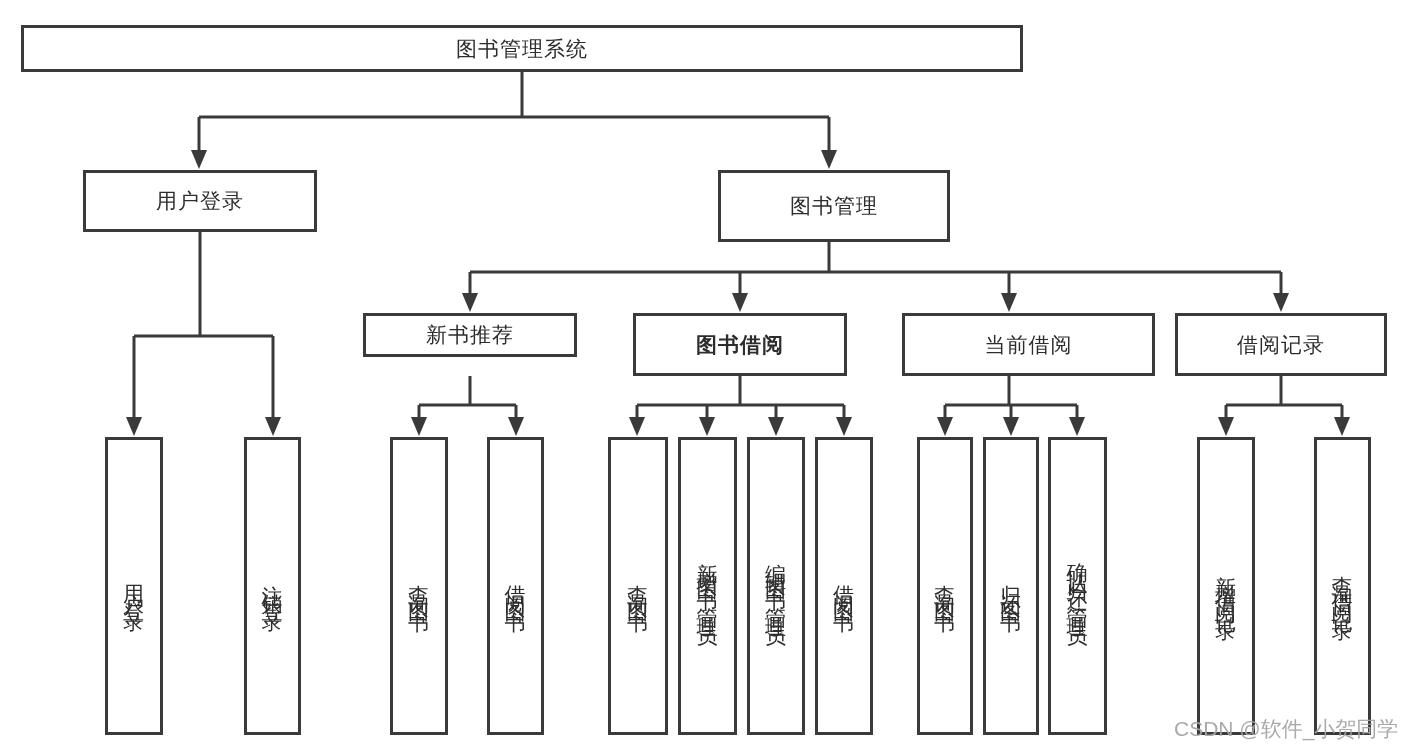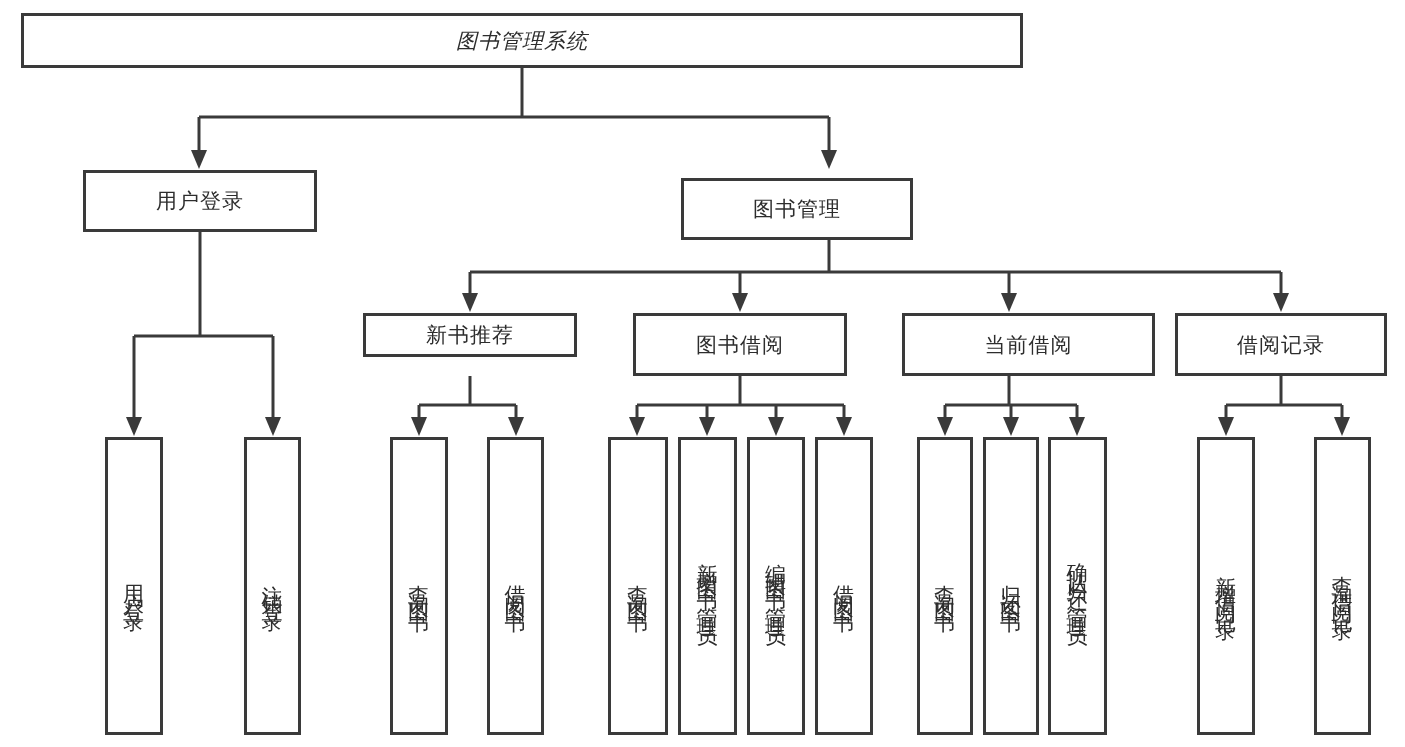--- a/index.html
+++ b/index.html
@@ -103,35 +103,35 @@
       <polygon points="768,417 784,417 776,436"></polygon>
       <polygon points="836,417 852,417 844,436"></polygon>
       <polygon points="937,417 953,417 945,436"></polygon>
       <polygon points="1003,417 1019,417 1011,436"></polygon>
       <polygon points="1069,417 1085,417 1077,436"></polygon>
       <polygon points="1218,417 1234,417 1226,436"></polygon>
       <polygon points="1334,417 1350,417 1342,436"></polygon>
     </g>
   </svg>
 
-  <div class="node" style="left:21px;top:13px;width:1002px;height:55px;font-style:italic;">
+  <div class="node" style="left:21px;top:25px;width:1002px;height:47px;">
     <span class="hlabel">图书管理系统</span>
   </div>
 
   <div class="node" style="left:83px;top:170px;width:234px;height:62px;">
     <span class="hlabel">用户登录</span>
   </div>
-  <div class="node" style="left:681px;top:170px;width:232px;height:62px;margin-top:8px;">
+  <div class="node" style="left:718px;top:170px;width:232px;height:72px;">
     <span class="hlabel">图书管理</span>
   </div>
 
   <div class="node" style="left:363px;top:313px;width:214px;height:44px;">
     <span class="hlabel">新书推荐</span>
   </div>
-  <div class="node" style="left:633px;top:313px;width:214px;height:63px;">
+  <div class="node" style="left:633px;top:313px;width:214px;height:63px;font-weight:bold;">
     <span class="hlabel">图书借阅</span>
   </div>
   <div class="node" style="left:902px;top:313px;width:253px;height:63px;">
     <span class="hlabel">当前借阅</span>
   </div>
   <div class="node" style="left:1175px;top:313px;width:212px;height:63px;">
     <span class="hlabel">借阅记录</span>
   </div>
 
   <div class="node leaf" style="left:105px;top:437px;width:58px;height:298px;">
@@ -171,14 +171,15 @@
     <span class="vlabel">确认归还（管理员）</span>
   </div>
 
   <div class="node leaf" style="left:1197px;top:437px;width:58px;height:298px;">
     <span class="vlabel">新增借阅记录</span>
   </div>
   <div class="node leaf" style="left:1314px;top:437px;width:57px;height:298px;">
     <span class="vlabel">查询借阅记录</span>
   </div>
 
+  <div class="watermark">CSDN @软件_小贺同学</div>
 
 </div>
 
 </body></html>

